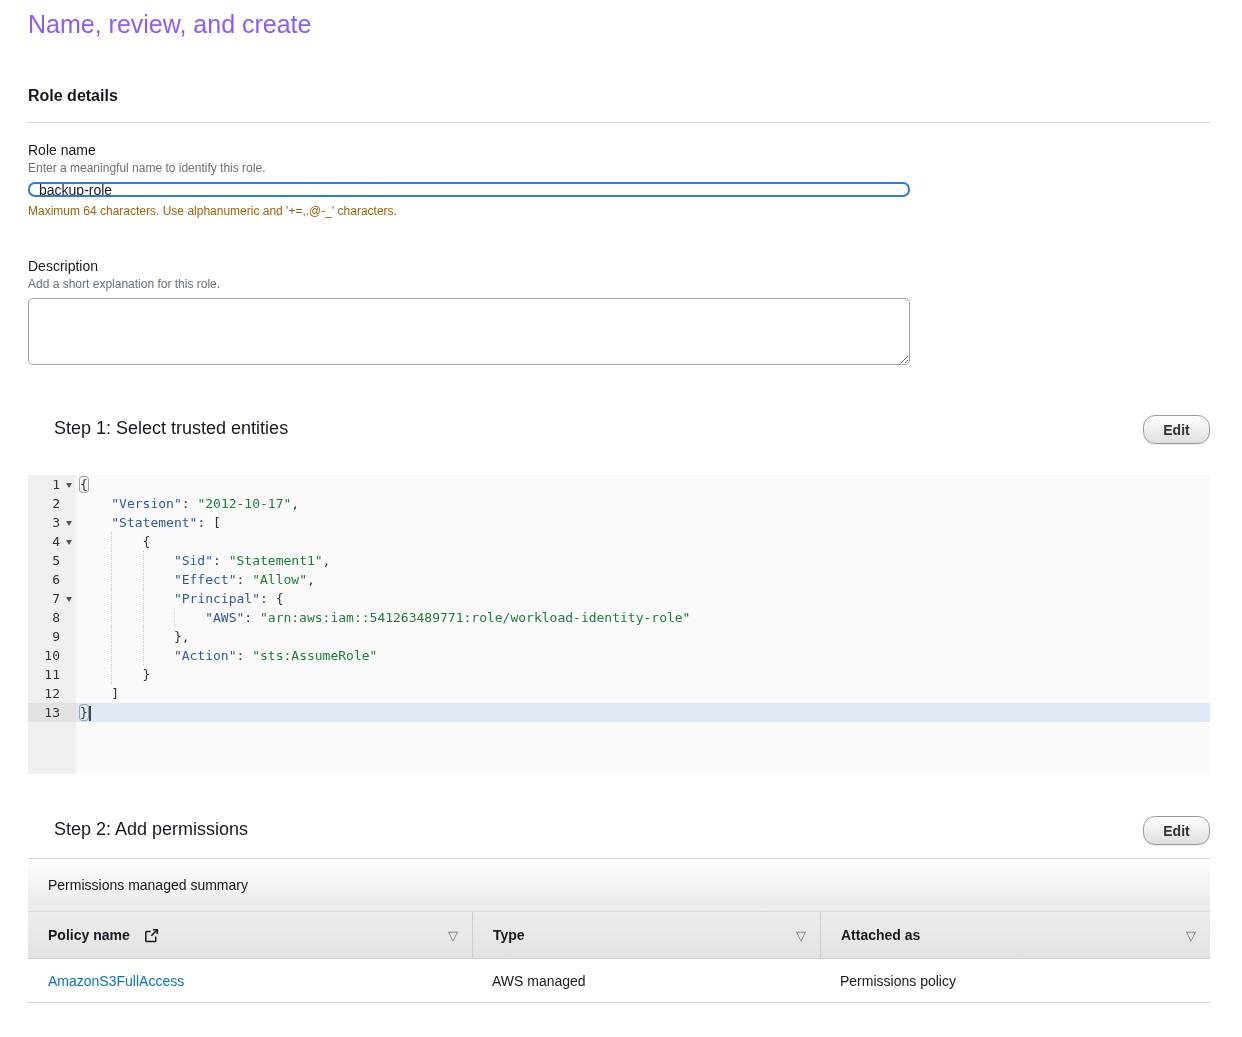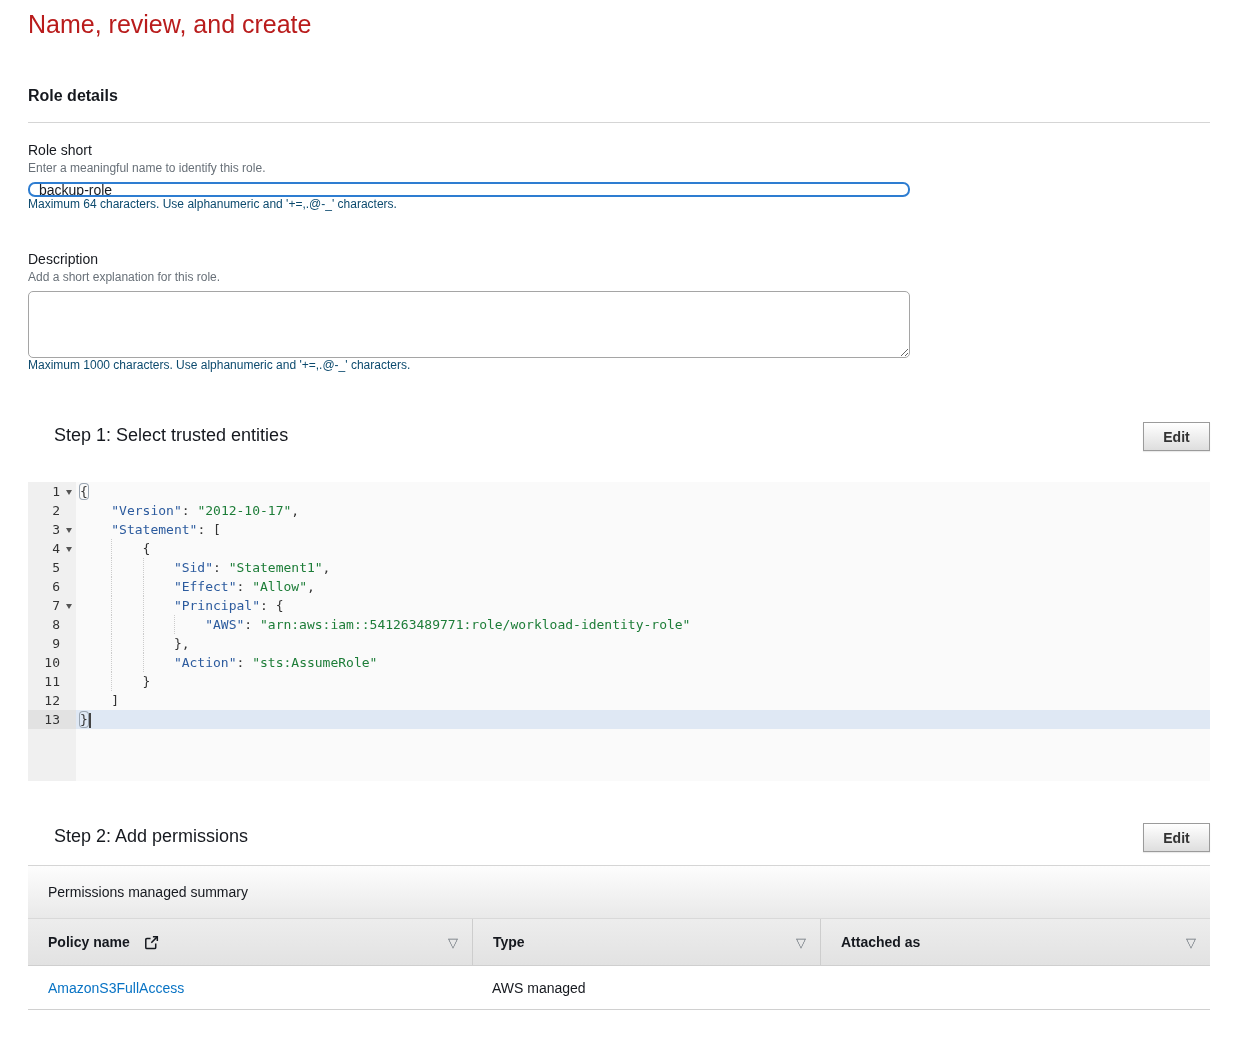--- a/index.html
+++ b/index.html
@@ -4,29 +4,29 @@
 <style>
   * { box-sizing: border-box; margin: 0; padding: 0; }
   html,body { background:#fff; }
   body {
     font-family: "Liberation Sans", "DejaVu Sans", sans-serif;
     color:#16191f;
     width:1242px; height:1037px; overflow:hidden;
   }
   .container { width:1182px; margin-left:28px; padding-top:10px; }
 
-  .page-title { font-size:25px; font-weight:400; color:#b91c1c; letter-spacing:0; }
+  .page-title { font-size:25px; font-weight:400; color:#8b5cf6; letter-spacing:0; }
 
   .section-heading { font-size:16px; font-weight:700; margin-top:48px; }
   .divider { border:none; border-top:1px solid #d5d5d5; margin-top:17px; }
 
   .field-group { margin-top:19px; }
   .field-label { font-size:14px; color:#16191f; }
   .field-helper { font-size:12px; color:#687078; margin-top:3px; }
-  .field-constraint { font-size:12px; color:#0c4a6e; }
+  .field-constraint { font-size:12px; color:#a16207; margin-top:7px; }
 
   .role-name-input {
     display:block; margin-top:7px; width:882px; height:15px;
     border:2px solid var(--accent-focus,#2e7dd1); border-radius:7px;
     padding:0 9px; font-size:14px; color:#16191f;
     font-family:"Liberation Sans","DejaVu Sans",sans-serif; outline:none;
   }
   .description-area {
     display:block; margin-top:7px; width:882px; height:67px;
     border:1px solid #a5a5a5; border-radius:5px;
@@ -36,21 +36,21 @@
   }
   .desc-group { margin-top:40px; }
 
   .step-header { margin-top:50px; display:flex; justify-content:space-between; align-items:flex-start; }
   .step-title { font-size:18px; font-weight:400; color:#16191f; padding-top:3px;margin-left:26px; }
   .edit-button {
     min-width:67px; height:29px; padding:1px 18px;
     font-family:"Liberation Sans","DejaVu Sans",sans-serif;
     font-size:14px; font-weight:700; color:#333;
     background:linear-gradient(#ffffff,#dedede);
-    border:1px solid #9b9b9b; border-radius:0;
+    border:1px solid #9b9b9b; border-radius:12px;
     box-shadow:0 1px 1px rgba(0,0,0,.08); cursor:pointer;
   }
 
   
   .code-editor {
     margin-top:31px; height:299px; background:#fafafa;
     display:flex; flex-direction:column;
     font-family:"DejaVu Sans Mono","Liberation Mono",monospace;
     font-size:13px; line-height:19px;
   }
@@ -109,31 +109,30 @@
 <body>
 
 <div class="container">
 
   <div class="page-title">Name, review, and create</div>
 
   <div class="section-heading">Role details</div>
   <hr class="divider">
 
   <div class="field-group">
-    <div class="field-label">Role short</div>
+    <div class="field-label">Role name</div>
     <div class="field-helper">Enter a meaningful name to identify this role.</div>
     <input class="role-name-input" type="text" value="backup-role" style="">
     <div class="field-constraint">Maximum 64 characters. Use alphanumeric and '+=,.@-_' characters.</div>
   </div>
 
   <div class="field-group desc-group">
     <div class="field-label">Description</div>
     <div class="field-helper">Add a short explanation for this role.</div>
     <textarea class="description-area" style=""></textarea>
-    <div class="field-constraint">Maximum 1000 characters. Use alphanumeric and '+=,.@-_' characters.</div>
   </div>
 
   <div class="step-header">
     <div class="step-title">Step 1: Select trusted entities</div>
     <button class="edit-button">Edit</button>
   </div>
 
   <div class="code-editor">
     <div class="ed-lines">
         <div class="ed-row">
@@ -233,17 +232,18 @@
             </span>
           <span class="sort-icon">▽</span>
         </div>
       </div>
 
       <div class="perm-row">
         <div class="td-cell">
           <a class="policy-link">AmazonS3FullAccess</a>
         </div>
         <div class="td-cell">AWS managed</div>
+        <div class="td-cell">Permissions policy</div>
       </div>
     </div>
   </div>
 
 </div>
 
 </body></html>

